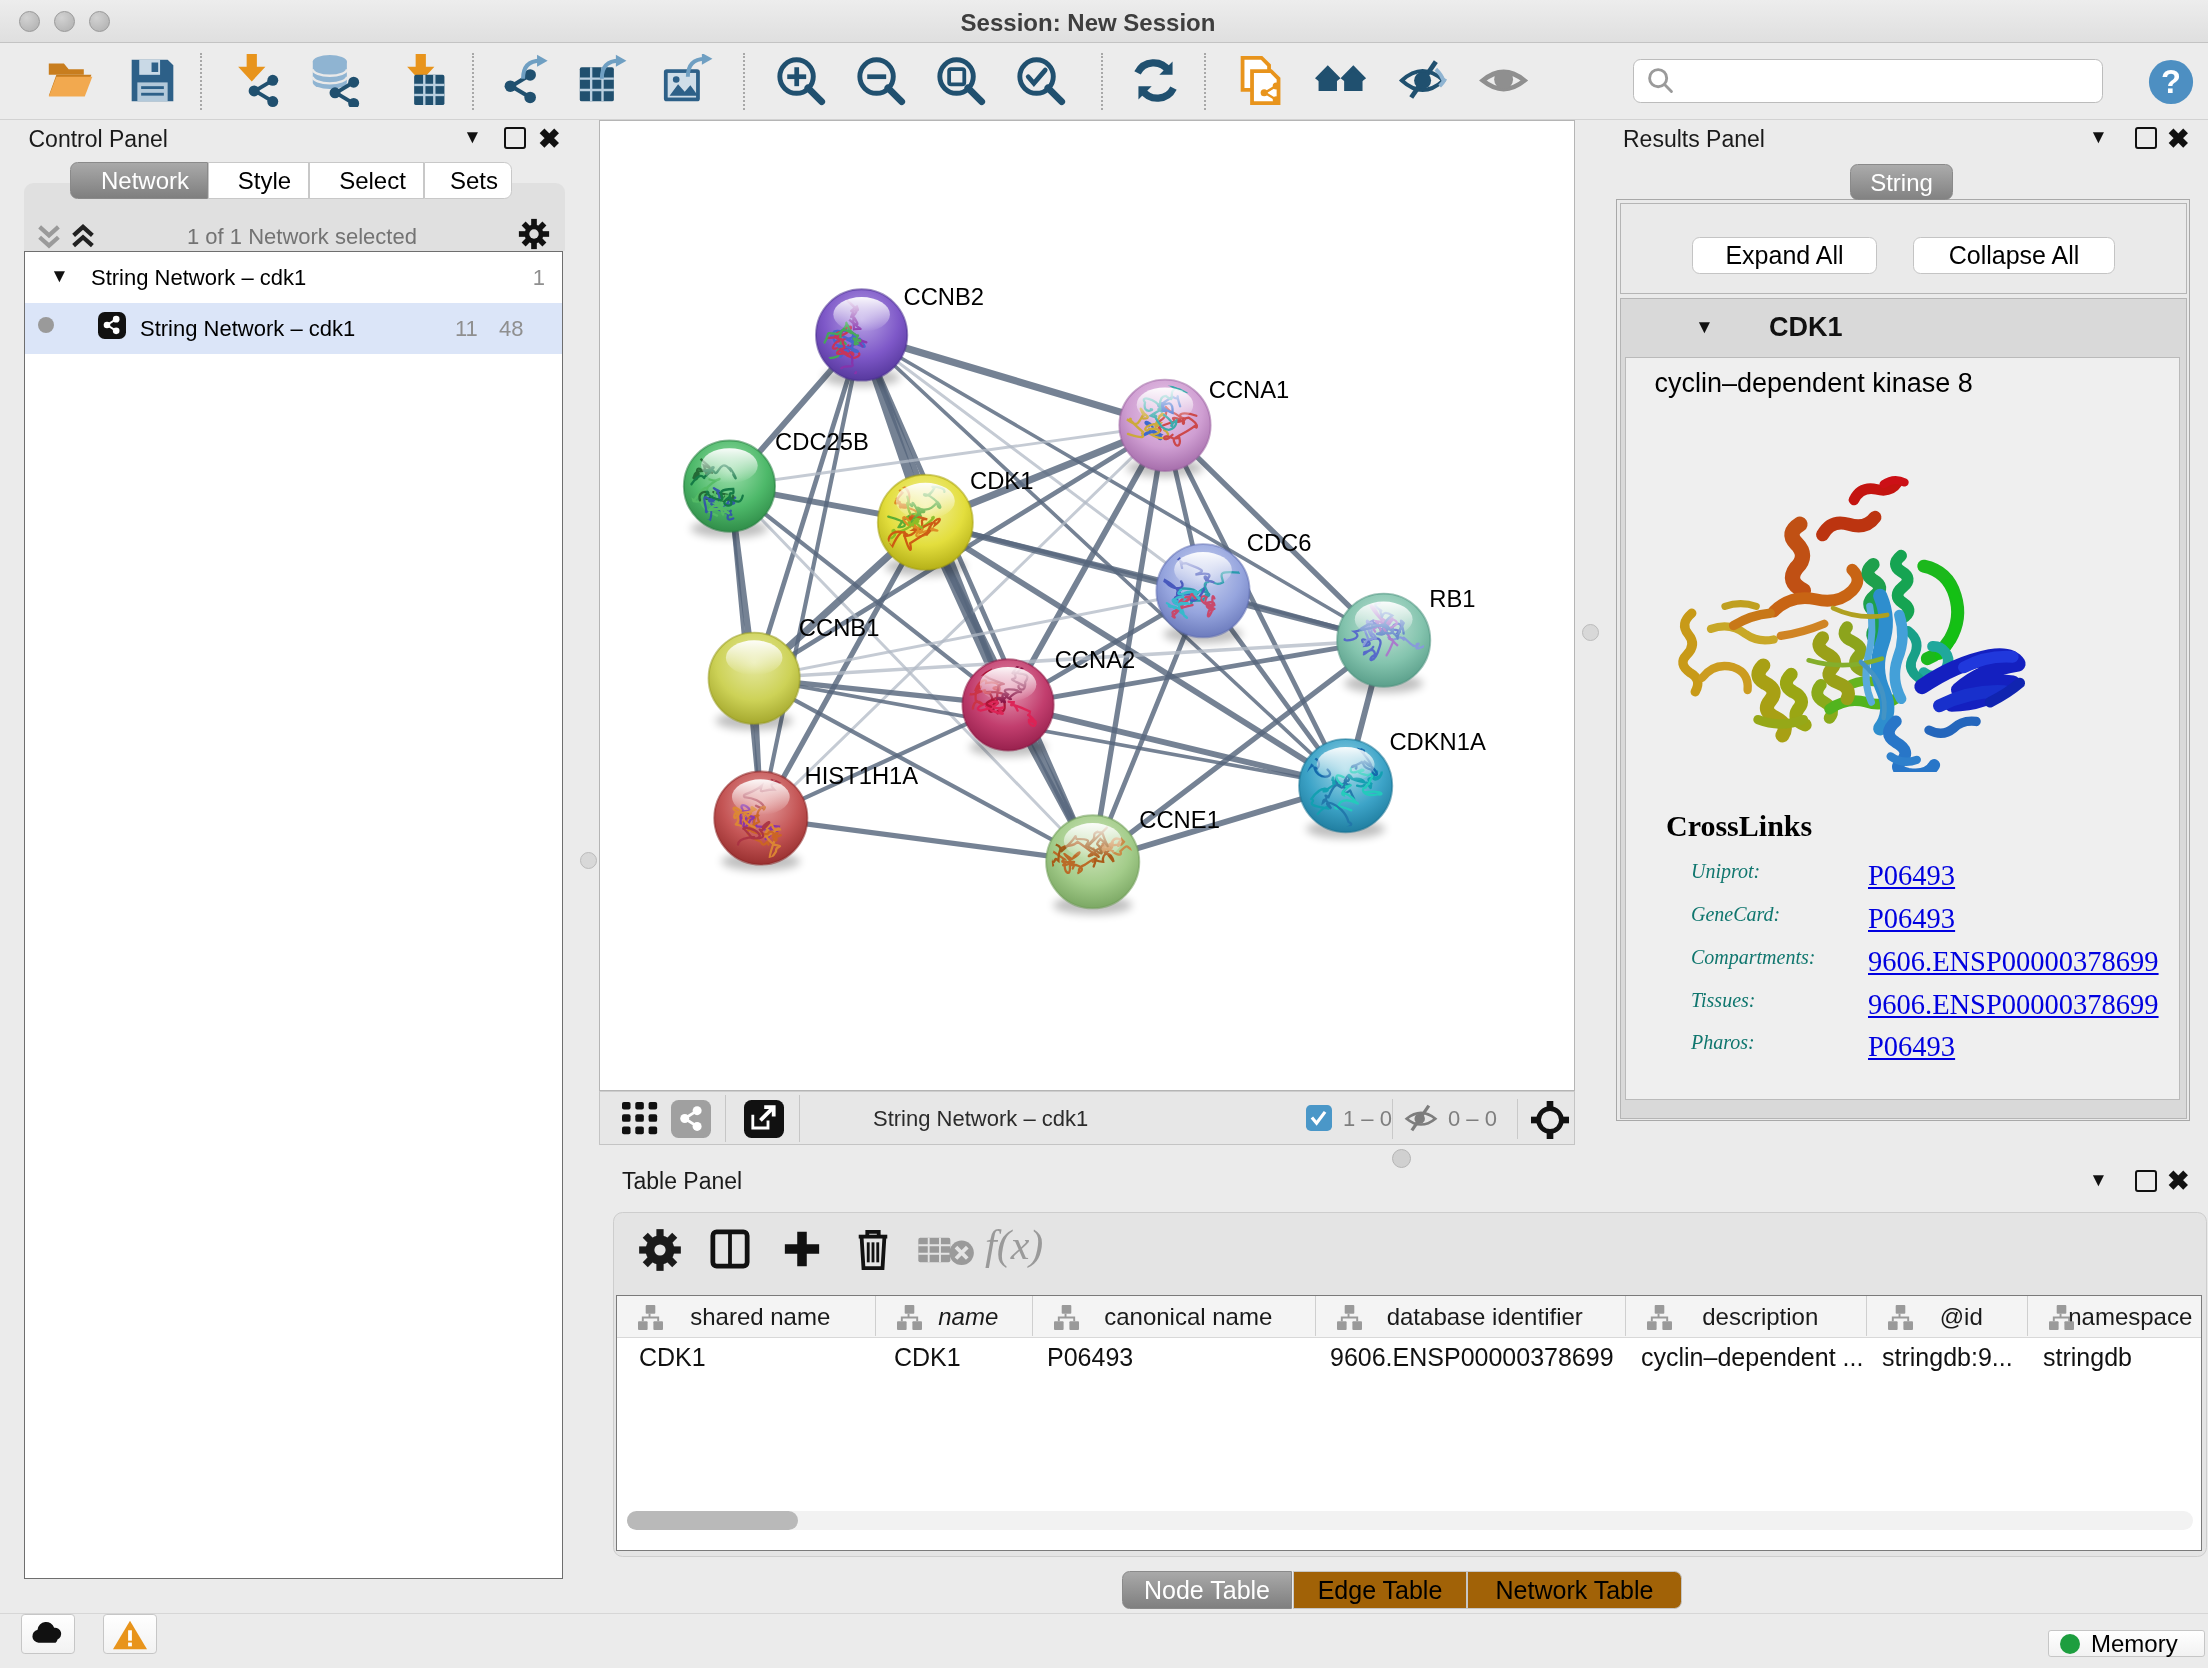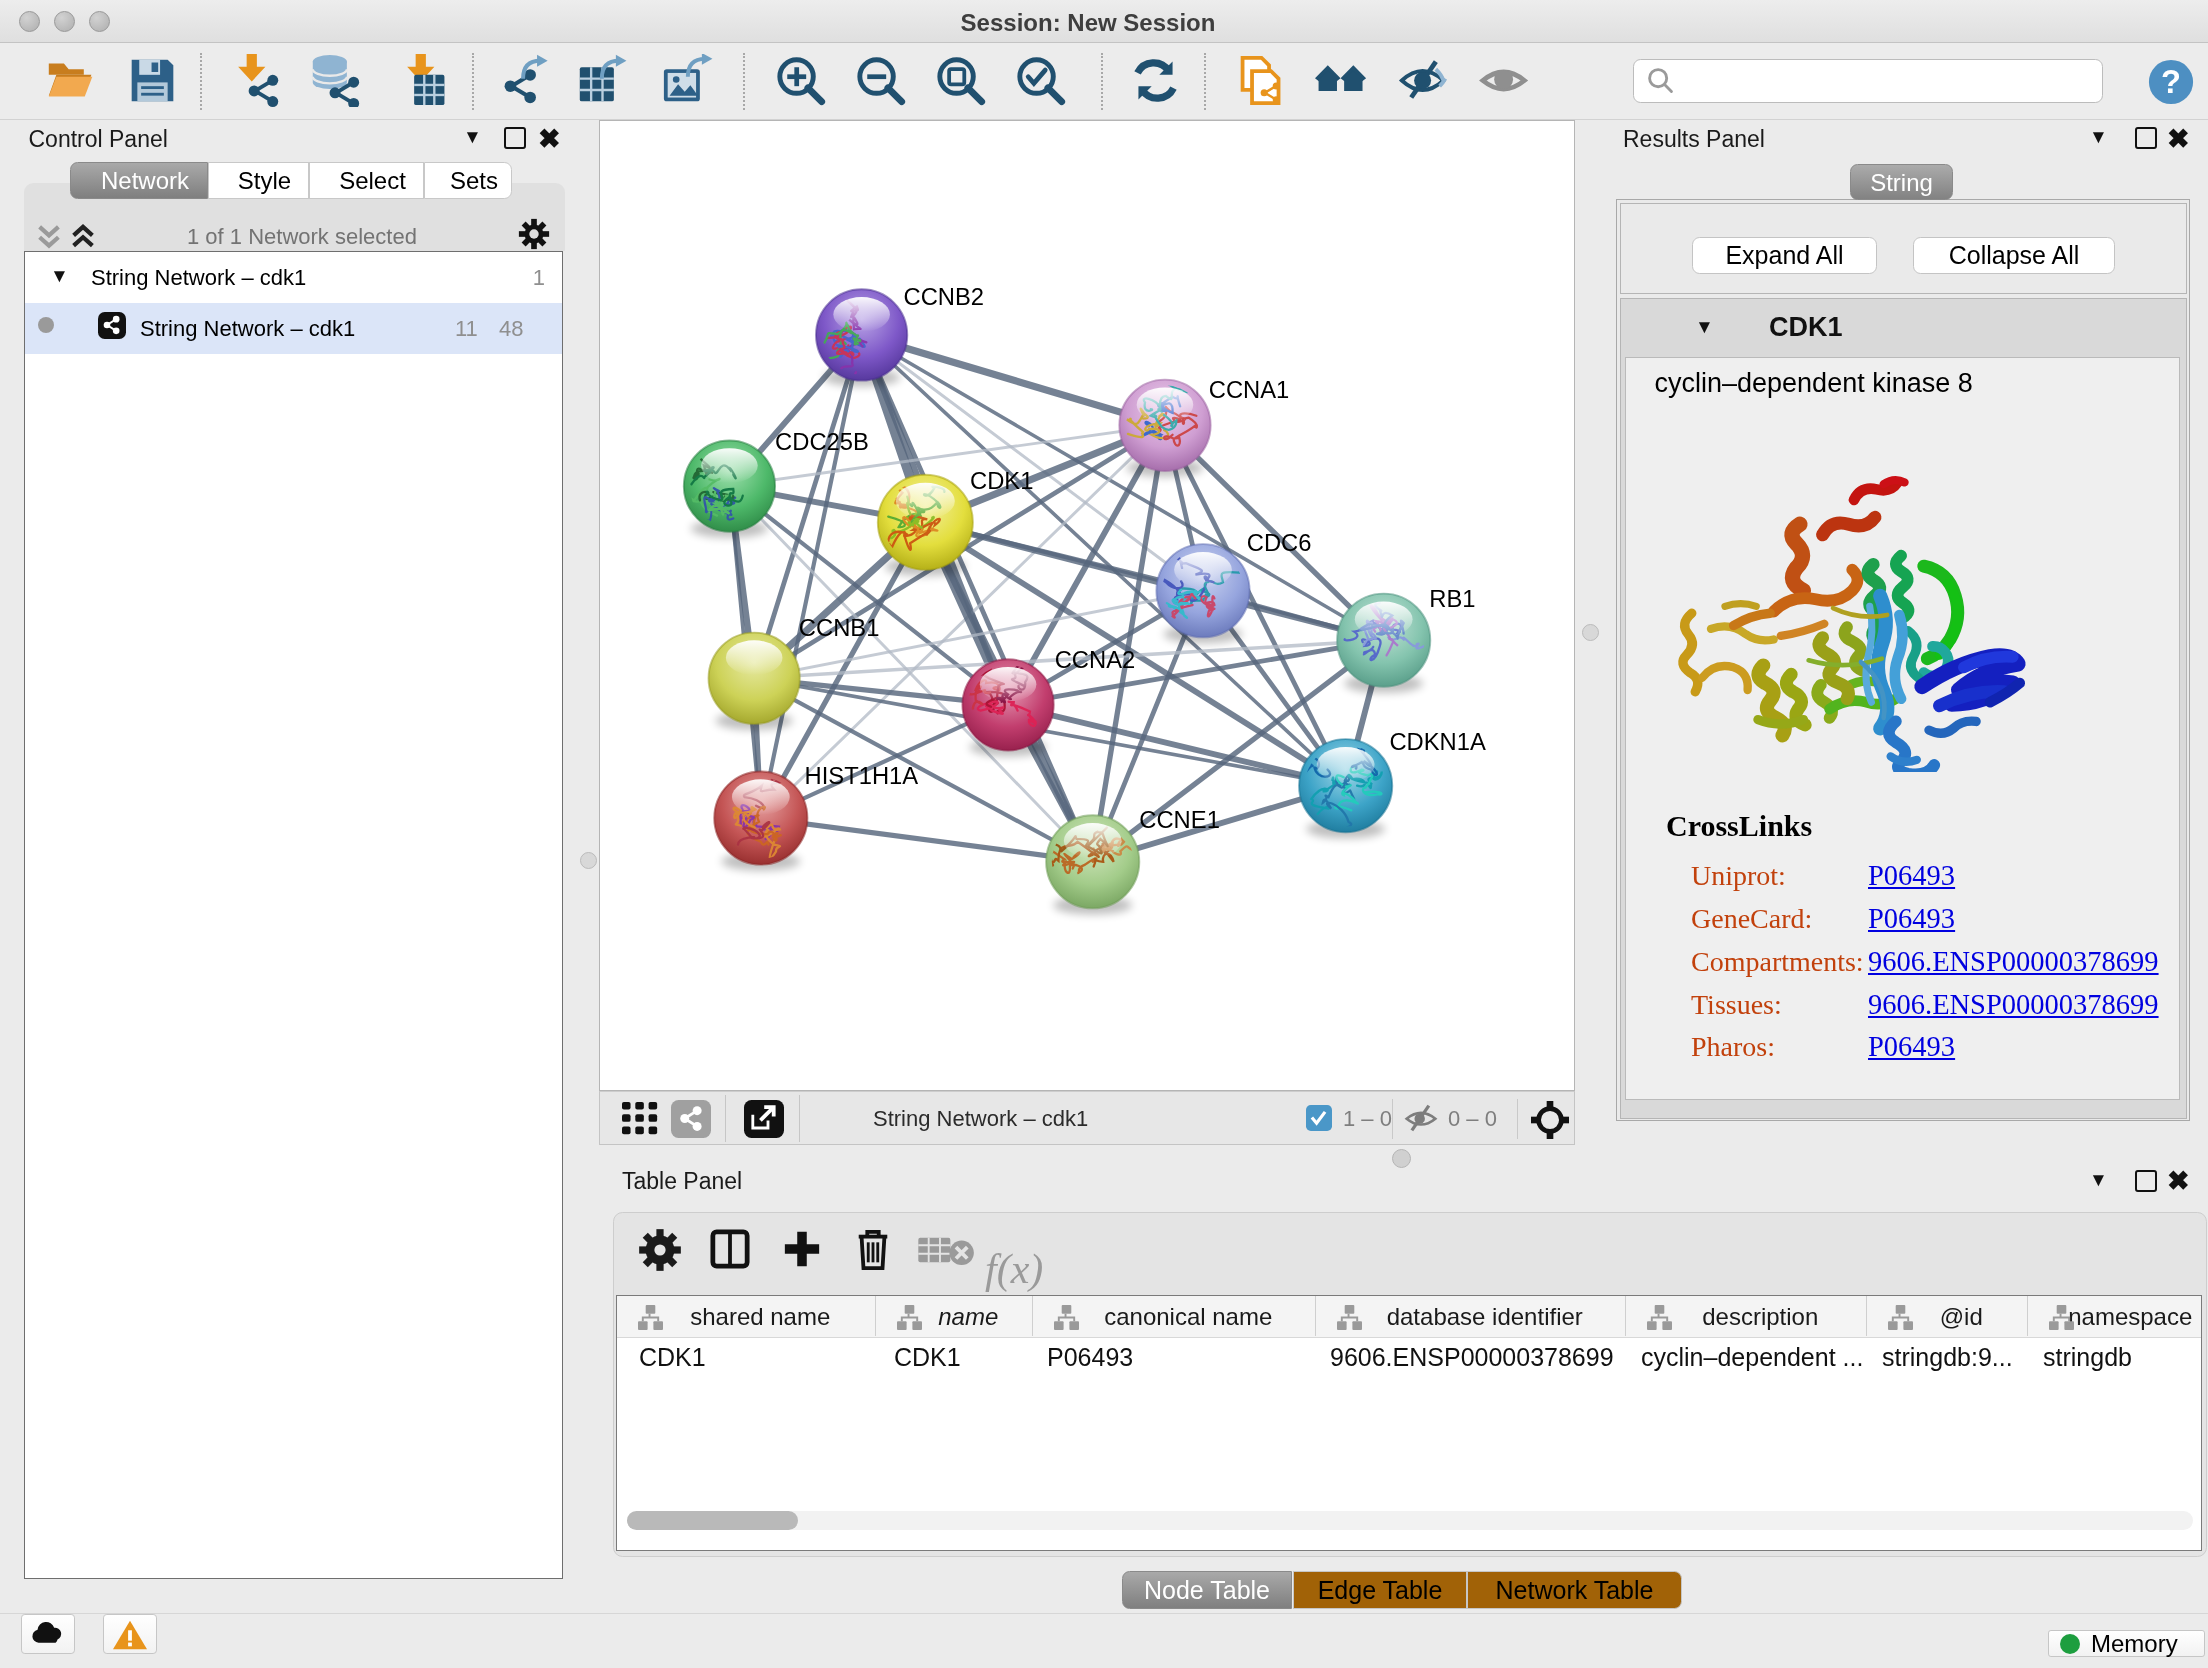--- a/index.html
+++ b/index.html
@@ -51,21 +51,21 @@
   .rbtn{top:237px;height:37px;background:#fff;border:1px solid #c4c4c4;
      border-radius:7.6px;font-size:25px;color:#000;text-align:center;
      line-height:35px;box-sizing:border-box;}
   #rp-cdk{left:1620px;top:298px;width:567px;height:821px;border:1px solid #b5b5b5;
      background:#d9d9d9;box-sizing:border-box;}
   #rp-cdkhead{left:1621px;top:299px;width:565px;height:57px;background:#d9d9d9;
      font-size:27px;font-weight:bold;color:#111;}
   #rp-content{left:1625px;top:357px;width:555px;height:743px;background:#efefef;
      border:1px solid #bababa;box-sizing:border-box;}
   .serif{font-family:"Liberation Serif",serif;}
-  .xl-label{position:absolute;left:65px;font-size:28px;color:#c2410c;}
+  .xl-label{position:absolute;left:65px;font-size:20px;color:#0f766e;font-style:italic;}
   .xl-link{position:absolute;left:242px;font-size:28.5px;color:#0000e0;text-decoration:underline;}
   
   #tp-title{left:622px;top:1168px;font-size:23px;color:#1a1a1a;}
   #tp-box{left:613px;top:1212px;width:1594px;height:345px;background:#e4e4e4;
      border:1px solid #cdcdcd;border-radius:9.5px;box-sizing:border-box;}
   #tbl{left:616px;top:1295px;width:1586px;height:256px;background:#fff;
      border:1.9px solid #7a7a7a;box-sizing:border-box;}
   #tbl-head{left:0;top:0;width:100%;height:42px;background:#f4f4f4;
      border-bottom:1.9px solid #d8d8d8;box-sizing:border-box;}
   .th{position:absolute;top:0;height:40px;font-size:24px;color:#1a1a1a;
@@ -871,21 +871,21 @@
       </g>
       <g stroke="#e4e4e4" stroke-width="2">
         <line x1="0" y1="12" x2="34" y2="12"></line>
         <line x1="0" y1="21" x2="34" y2="21"></line>
         <line x1="11" y1="4" x2="11" y2="30"></line>
         <line x1="23" y1="4" x2="23" y2="30"></line>
       </g>
       <circle cx="46" cy="20" r="13" fill="#9a9a9a"></circle>
       <path d="M40 14 l12 12 M52 14 l-12 12" stroke="#e4e4e4" stroke-width="4"></path>
     </svg>
-<div class="serif" style="position:absolute;left:985px;top:1221px;font-size:42px;font-style:italic;color:#9a9a9a;margin-top:24px;">f(x)</div>
+<div class="serif" style="position:absolute;left:985px;top:1221px;font-size:42px;font-style:italic;color:#9a9a9a;">f(x)</div>
   </div>
 <div id="tbl" class="abs">
   <div id="tbl-head"></div>
   <div id="tbl-cols">
       <div class="th" style="left:0px;width:258px;border-left:none;"><svg style="position:absolute;left:21px;top:8.6px;" width="25" height="25" viewBox="0 0 26 26">
           <g fill="#9a9a9a">
             <rect x="8" y="0" width="10" height="9" rx="1"></rect>
             <rect x="0" y="17" width="10" height="9" rx="1"></rect>
             <rect x="16" y="17" width="10" height="9" rx="1"></rect>
             <path d="M12 9 v4 h-7 v4 M12 13 h9 v4" stroke="#9a9a9a" stroke-width="2" fill="none"></path>

